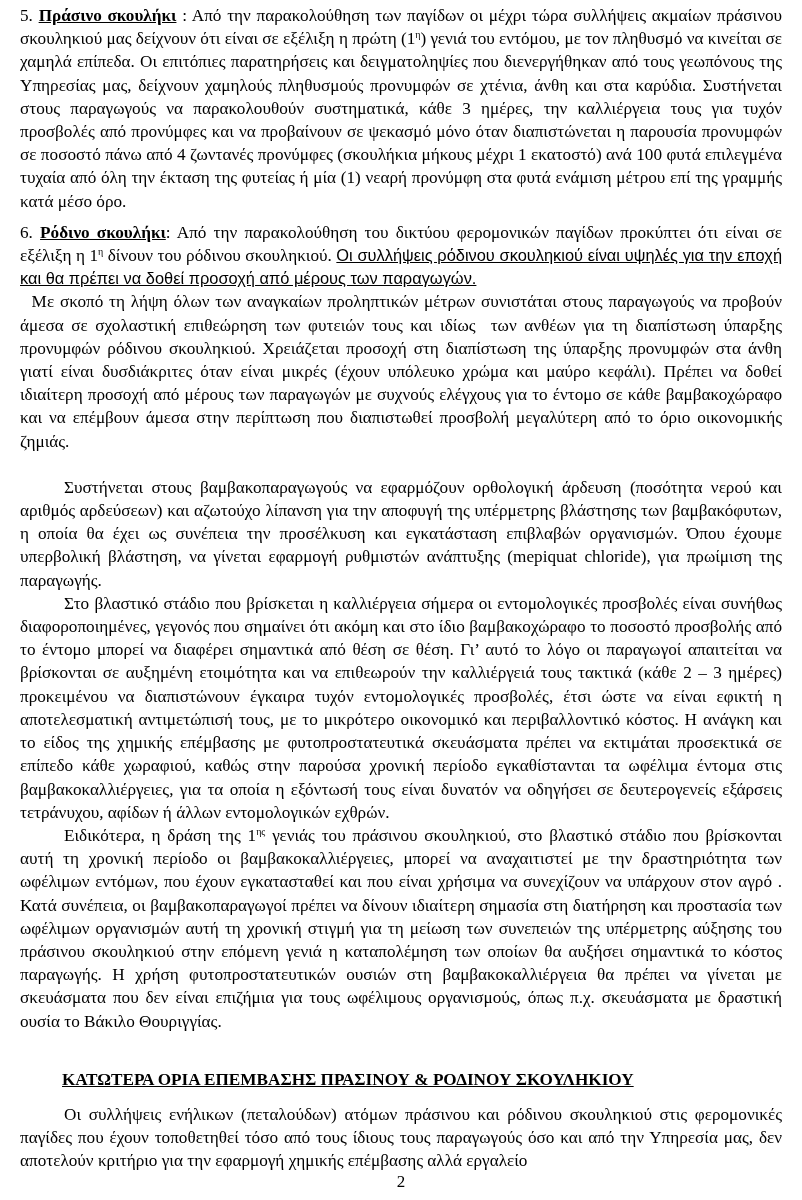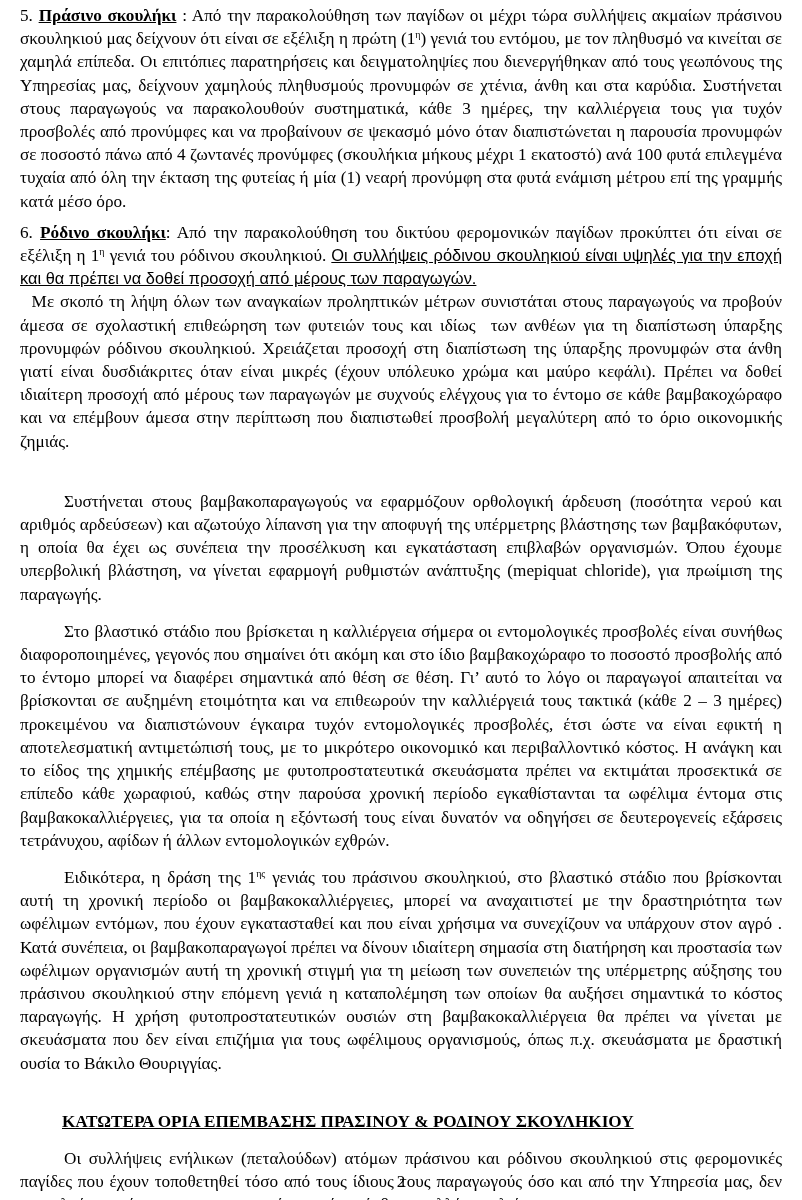--- a/index.html
+++ b/index.html
@@ -6,34 +6,34 @@
   body { width: 802px; height: 1200px; position: relative; overflow: hidden; }
   .page {
     position: absolute; left: 20px; top: 4px; width: 762px;
     font-family: "Liberation Serif", serif; font-size: 17.2px; line-height: 23.2px; color: #000;
   }
   .p { text-align: justify; margin: 0; }
   .b { font-weight: bold; }
   .u { text-decoration: underline; }
   .sans { font-family: "Liberation Sans", sans-serif; font-size: 16.4px; text-decoration: underline; }
   sup { font-size: 10px; line-height: 0; vertical-align: 6px; }
-  .indent { text-indent: 44px; margin-top: 14px; }
+  .indent { text-indent: 44px; }
   .gap { height: 23px; }
   .heading-center { text-align: left; padding-left: 30px; font-weight: bold; text-decoration: underline; margin: 12px; }
   .pagenum { position: absolute; left: 0; width: 802px; top: 1172px; text-align: center; font-family: "Liberation Serif", serif; font-size: 17px; }
 </style>
 </head>
 <body>
 
 <div class="page">
   <p class="p"><span>5. </span><span class="b u">Πράσινο σκουλήκι</span><span> : Από την παρακολούθηση των παγίδων οι μέχρι τώρα συλλήψεις ακμαίων πράσινου σκουληκιού μας δείχνουν ότι είναι σε εξέλιξη η πρώτη (1</span><sup>η</sup><span>) γενιά του εντόμου,  με τον  πληθυσμό να  κινείται σε χαμηλά επίπεδα. Οι επιτόπιες παρατηρήσεις και δειγματοληψίες που διενεργήθηκαν από τους γεωπόνους της Υπηρεσίας μας, δείχνουν χαμηλούς πληθυσμούς προνυμφών σε χτένια, άνθη και στα καρύδια. Συστήνεται στους παραγωγούς να παρακολουθούν συστηματικά, κάθε 3 ημέρες, την καλλιέργεια τους για τυχόν προσβολές από προνύμφες και να προβαίνουν σε ψεκασμό μόνο όταν διαπιστώνεται η παρουσία προνυμφών σε ποσοστό πάνω από 4 ζωντανές προνύμφες (σκουλήκια μήκους μέχρι 1 εκατοστό) ανά 100 φυτά επιλεγμένα τυχαία από όλη την έκταση της φυτείας ή μία (1) νεαρή προνύμφη στα φυτά ενάμιση μέτρου επί της γραμμής κατά μέσο όρο.</span></p>
 
   <div style="height:8px"></div>
 
-  <p class="p"><span> 6. </span><span class="b u">Ρόδινο σκουλήκι</span><span>: Από την παρακολούθηση του δικτύου φερομονικών παγίδων προκύπτει ότι είναι σε εξέλιξη η 1</span><sup>η</sup><span> γενιά του ρόδινου σκουληκιού. </span><span class="sans">Οι συλλήψεις ρόδινου σκουληκιού είναι υψηλές για την εποχή και θα πρέπει να δοθεί προσοχή από μέρους των παραγωγών.</span></p>
+  <p class="p"><span> 6. </span><span class="b u">Ρόδινο σκουλήκι</span><span>: Από την παρακολούθηση του δικτύου φερομονικών παγίδων προκύπτει ότι είναι σε εξέλιξη η 1</span><sup>η</sup><span> δίνουν του ρόδινου σκουληκιού. </span><span class="sans">Οι συλλήψεις ρόδινου σκουληκιού είναι υψηλές για την εποχή και θα πρέπει να δοθεί προσοχή από μέρους των παραγωγών.</span></p>
   <p class="p" style="white-space:pre-wrap">  Με σκοπό τη λήψη όλων των αναγκαίων προληπτικών μέτρων συνιστάται στους παραγωγούς να προβούν άμεσα σε σχολαστική επιθεώρηση των φυτειών τους και ιδίως  των ανθέων για τη διαπίστωση ύπαρξης προνυμφών ρόδινου σκουληκιού. Χρειάζεται προσοχή στη διαπίστωση της ύπαρξης προνυμφών στα άνθη γιατί είναι δυσδιάκριτες όταν είναι μικρές (έχουν υπόλευκο χρώμα και μαύρο κεφάλι). Πρέπει να δοθεί ιδιαίτερη προσοχή από μέρους των παραγωγών με συχνούς ελέγχους για το έντομο σε κάθε βαμβακοχώραφο και να επέμβουν άμεσα στην περίπτωση που διαπιστωθεί προσβολή μεγαλύτερη από το όριο οικονομικής ζημιάς.</p>
 
   <div class="gap"></div>
 
   <p class="p indent">Συστήνεται στους βαμβακοπαραγωγούς να εφαρμόζουν  ορθολογική άρδευση (ποσότητα νερού και αριθμός αρδεύσεων) και αζωτούχο λίπανση για την αποφυγή της υπέρμετρης βλάστησης των βαμβακόφυτων, η οποία θα έχει ως συνέπεια την προσέλκυση και εγκατάσταση επιβλαβών οργανισμών. Όπου έχουμε υπερβολική βλάστηση, να γίνεται εφαρμογή ρυθμιστών ανάπτυξης (mepiquat chloride), για πρωίμιση της παραγωγής.</p>
   <p class="p indent">Στο βλαστικό στάδιο που βρίσκεται η καλλιέργεια σήμερα οι εντομολογικές προσβολές είναι συνήθως διαφοροποιημένες, γεγονός που σημαίνει ότι ακόμη και στο ίδιο βαμβακοχώραφο το ποσοστό προσβολής από το έντομο μπορεί να διαφέρει σημαντικά από θέση σε θέση. Γι’ αυτό το λόγο οι παραγωγοί απαιτείται να βρίσκονται σε αυξημένη ετοιμότητα και να επιθεωρούν την καλλιέργειά τους τακτικά (κάθε 2 – 3 ημέρες) προκειμένου να διαπιστώνουν έγκαιρα τυχόν εντομολογικές προσβολές, έτσι ώστε να είναι εφικτή η αποτελεσματική αντιμετώπισή τους, με το μικρότερο οικονομικό και περιβαλλοντικό κόστος. Η ανάγκη και το είδος της χημικής επέμβασης με φυτοπροστατευτικά σκευάσματα πρέπει να εκτιμάται προσεκτικά σε επίπεδο κάθε χωραφιού, καθώς στην παρούσα χρονική περίοδο εγκαθίστανται τα ωφέλιμα έντομα στις βαμβακοκαλλιέργειες, για τα οποία η εξόντωσή τους είναι δυνατόν να οδηγήσει σε δευτερογενείς εξάρσεις τετράνυχου, αφίδων ή άλλων εντομολογικών εχθρών.</p>
   <p class="p indent"><span>Ειδικότερα, η δράση της 1</span><sup>ης</sup><span> γενιάς του πράσινου σκουληκιού, στο βλαστικό στάδιο που βρίσκονται αυτή τη χρονική περίοδο οι βαμβακοκαλλιέργειες, μπορεί να αναχαιτιστεί με την δραστηριότητα των ωφέλιμων εντόμων, που έχουν εγκατασταθεί και που είναι χρήσιμα να συνεχίζουν να υπάρχουν στον αγρό . Κατά συνέπεια, οι βαμβακοπαραγωγοί πρέπει να δίνουν ιδιαίτερη σημασία στη διατήρηση και προστασία των ωφέλιμων οργανισμών αυτή τη χρονική στιγμή για τη μείωση των συνεπειών της υπέρμετρης αύξησης του πράσινου σκουληκιού στην επόμενη γενιά η καταπολέμηση των οποίων θα αυξήσει σημαντικά το κόστος παραγωγής. Η χρήση φυτοπροστατευτικών ουσιών στη βαμβακοκαλλιέργεια θα πρέπει να γίνεται με σκευάσματα που δεν είναι επιζήμια για τους ωφέλιμους οργανισμούς, όπως π.χ. σκευάσματα με δραστική ουσία το Βάκιλο Θουριγγίας.</span></p>
 
   <div class="gap"></div>
 

